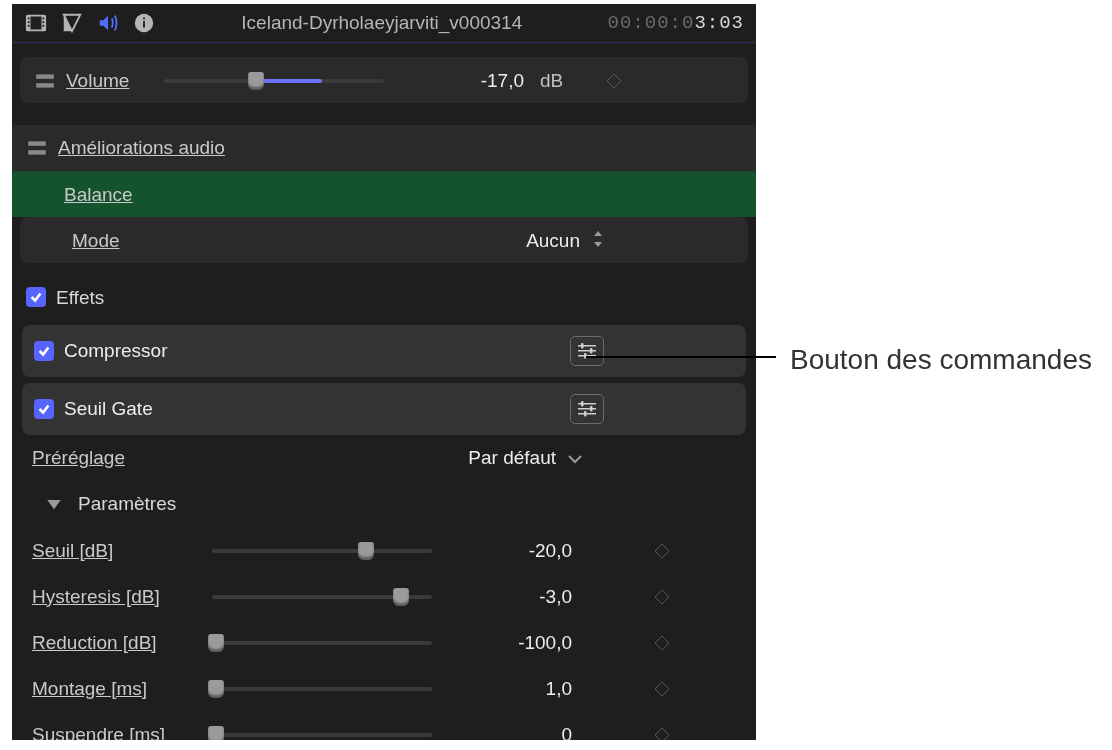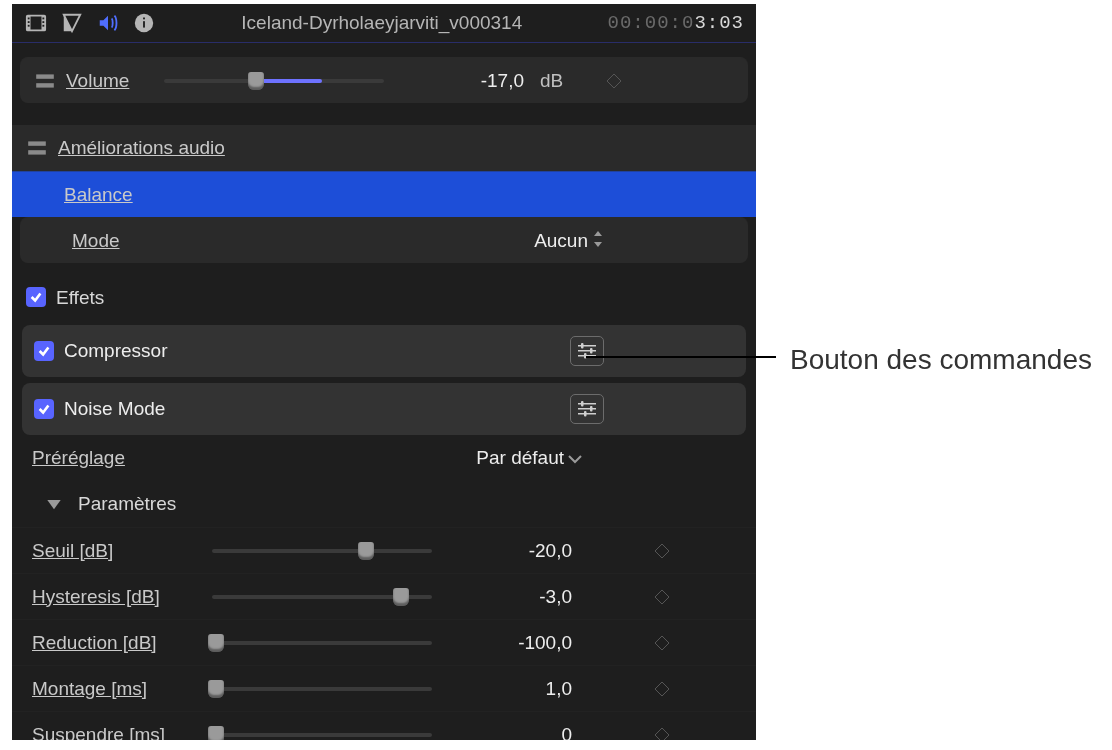--- a/index.html
+++ b/index.html
@@ -95,42 +95,42 @@
   }
   .pill-row .label { flex:1; color:#ededed; font-size:19px; }
   .controls-btn {
     width:34px; height:30px; border:1px solid #6c6c6c; border-radius:5px;
     display:flex; align-items:center; justify-content:center; color:#cfcfcf;
     background:#333;
   }
   .controls-btn svg { width:20px; height:16px; }
 
   .dropdown {
-    display:flex; align-items:center; gap:4px; color:#ededed;
+    display:flex; align-items:center; gap:12px; color:#ededed;
   }
   .chevr { color:#9a9a9a; }
 
   .disclosure {
     width:16px; height:16px; display:flex; align-items:center; justify-content:center;
     color:#9a9a9a; margin-right:6px;
   }
 
   
   .callout-line {
     position:absolute; background:#000; height:1.5px;
     left:586px; top:356px; width:190px;
   }
   .callout-text {
     position:absolute; left:790px; top:344px;
     font-size:28px; color:#333; font-family:"Helvetica Neue",Arial,sans-serif;
   }
 
   .row.nobord { border-top:none; }
 
-  .balance-row { background:#1d4ed8; padding-left:52px; }
+  .balance-row { background:#14532d; padding-left:52px; }
   .mode-row { background:#2a2a2a; padding-left:52px; margin:0 8px; border-radius:8px;}
 
   .fx-header {
     display:flex; align-items:flex-start; gap:10px;
     padding: 10px 14px; background:#1e1e1e;
   }
 </style>
 </head>
 <body>
 
@@ -265,21 +265,21 @@
     </span>
     <span style="width:120px"></span>
   </div>
 
   <div class="pill-row" style="margin-top:6px">
     <span class="checkbox">
       <svg viewBox="0 0 16 16" fill="none" stroke="#fff" stroke-width="3">
           <path d="M3 8 L7 12 L13 4"></path>
         </svg>
     </span>
-    <span class="label">Noise Mode</span>
+    <span class="label">Seuil Gate</span>
     <span class="controls-btn">
       <svg viewBox="0 0 20 16" fill="currentColor">
           <rect x="1" y="2" width="18" height="1.5"></rect>
           <rect x="1" y="7" width="18" height="1.5"></rect>
           <rect x="1" y="12" width="18" height="1.5"></rect>
           <rect x="4" y="0" width="2.5" height="5.5" rx="1"></rect>
           <rect x="13" y="5" width="2.5" height="5.5" rx="1"></rect>
           <rect x="7" y="10" width="2.5" height="5.5" rx="1"></rect>
         </svg>
     </span>

